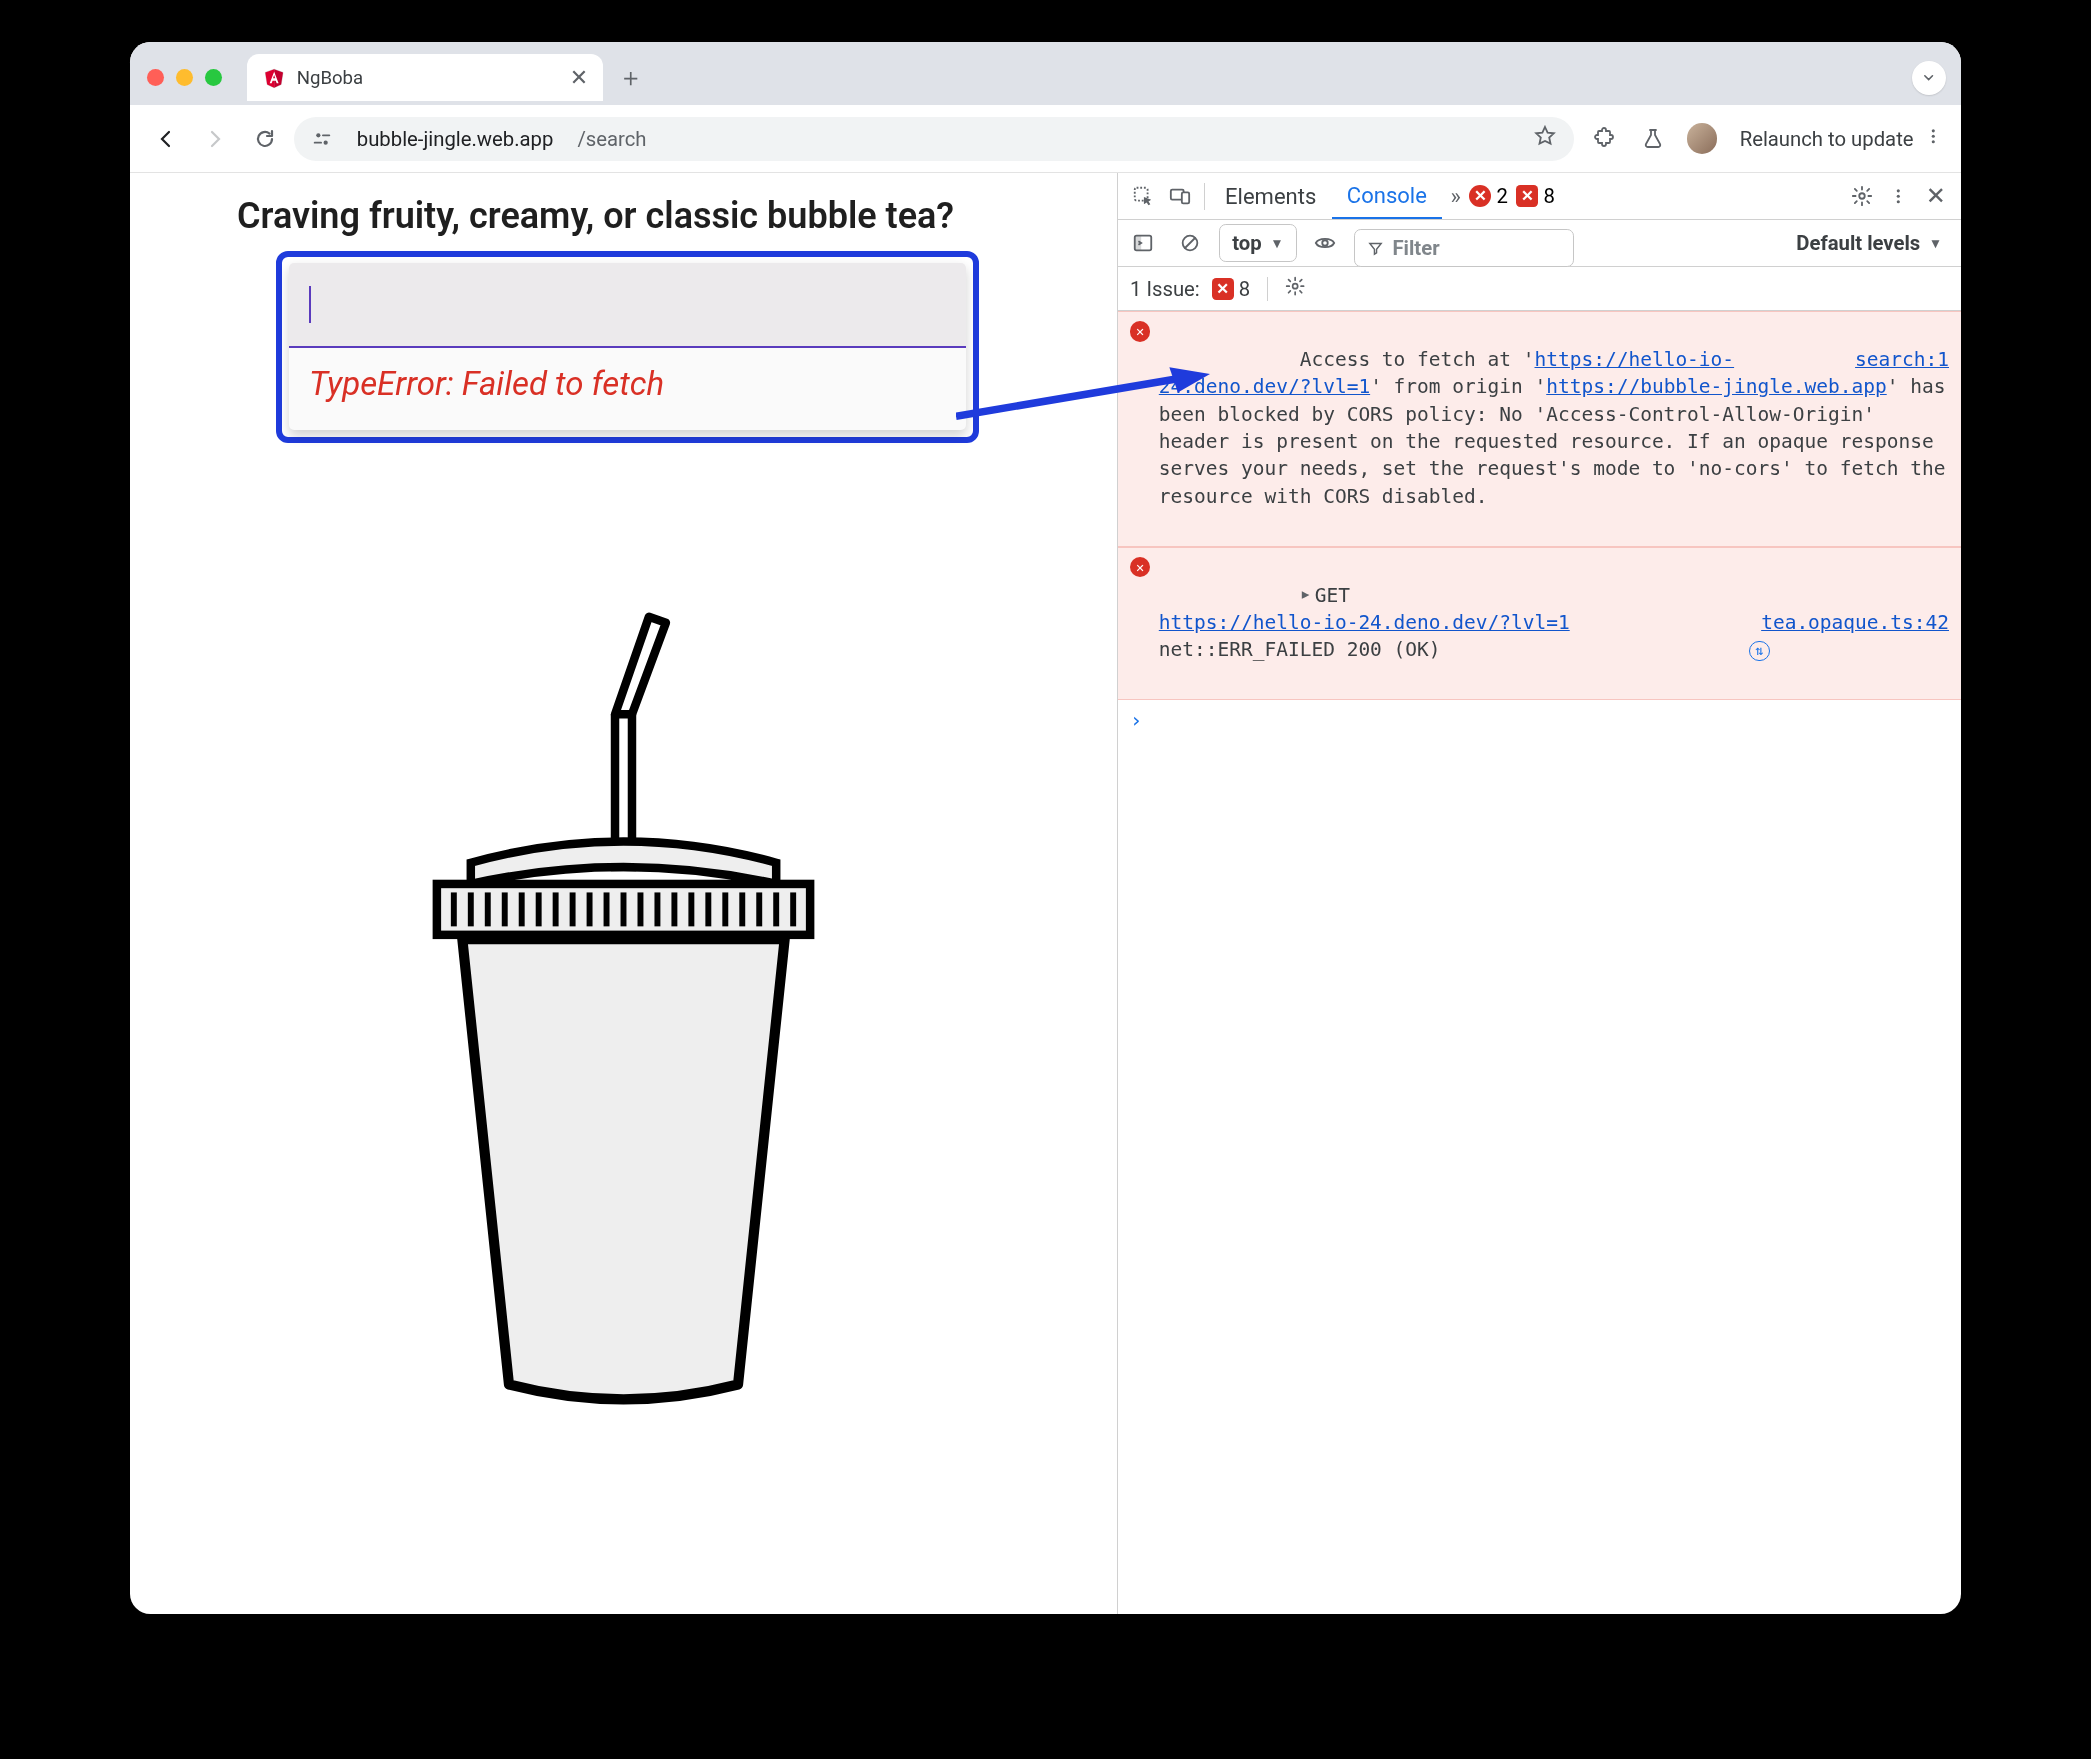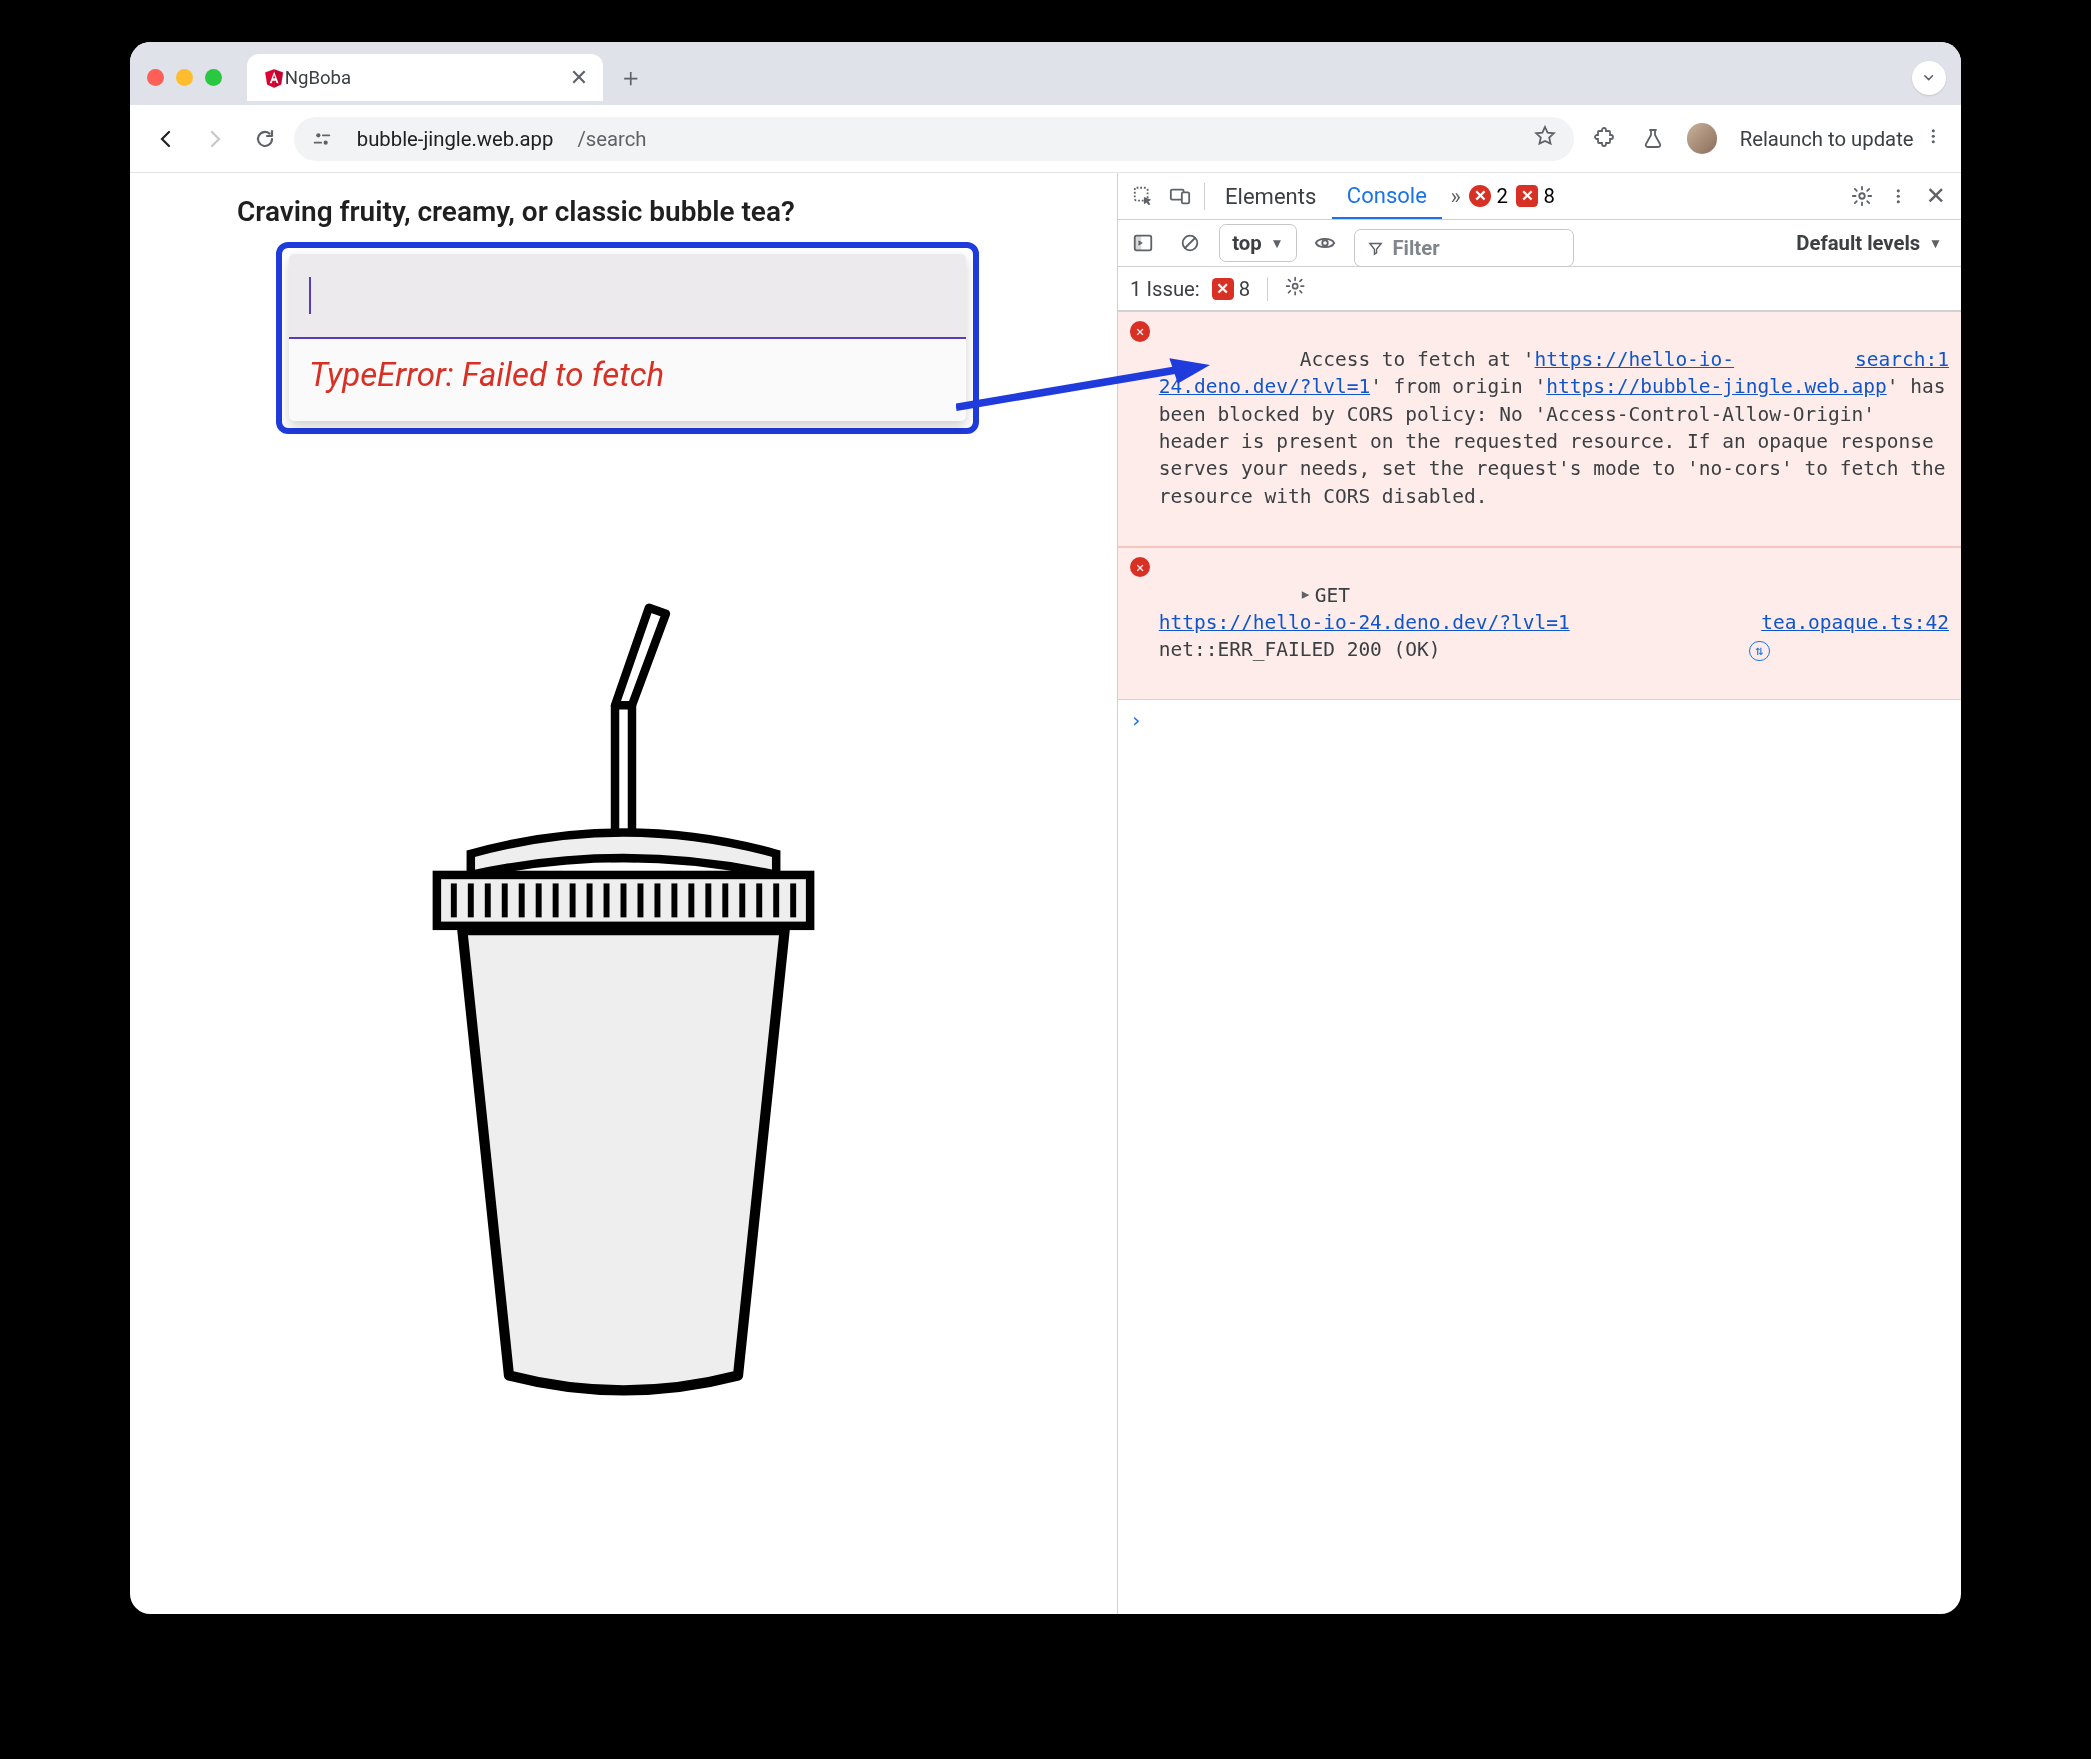--- a/index.html
+++ b/index.html
@@ -27,20 +27,21 @@
     position:relative;
   }
   .traffic-lights{display:flex; gap:12px; margin-right:25.4px;}
   .tl{width:17px;height:17px;border-radius:50%;}
   .tl.red{background:#ff5f57;} .tl.yellow{background:#febc2e;} .tl.green{background:#28c840;}
   .tab{
     background:#fff;
     border-radius:12px 12px 0 0;
     height:47px; min-width:356px;
     display:flex; align-items:center; padding:0 15.3px;
+    gap:12px;
     position:relative;
     text-align:right;
   }
   .tab-favicon{
     width:22px;height:22px;border-radius:50%;
     display:flex;align-items:center;justify-content:center;
   }
   .tab-title{font-size:18.6px;color:#3c4043;}
   .tab-close{margin-left:auto;font-size:22px;color:#5f6368;line-height:1;}
   .newtab{width:41px;height:41px;display:flex;align-items:center;justify-content:center;font-size:25.4px;color:#5f6368;margin-left:6.8px;}
@@ -71,21 +72,21 @@
     display:flex;align-items:center;gap:10.2px;font-size:20.3px;color:#3c4043;padding:0 3.4px 0 8.5px;
   }
   .avatar{width:30.5px;height:30.5px;border-radius:50%;background:linear-gradient(135deg,#c9b29b,#8a6d5a);}
   
   .content-row{display:flex;flex:1;min-height:1441px;}
   .page{
     width:987px;
     padding:8.5px 0 0 0;
     position:relative;
   }
-  .page-heading{font-size:28px;font-weight:600;color:#1f1f1f;padding:13.6px 0 13.6px 107px;}
+  .page-heading{font-size:36px;font-weight:600;color:#1f1f1f;padding:13.6px 0 13.6px 107px;}
   .callout-wrap{
     margin:0 0 0 146px;
     width:703px;
     border:6.8px solid #1f3bdc;
     border-radius:12px;
     padding:6.8px;
     position:relative;
   }
   .callout-card{
     background:#fafafa;

